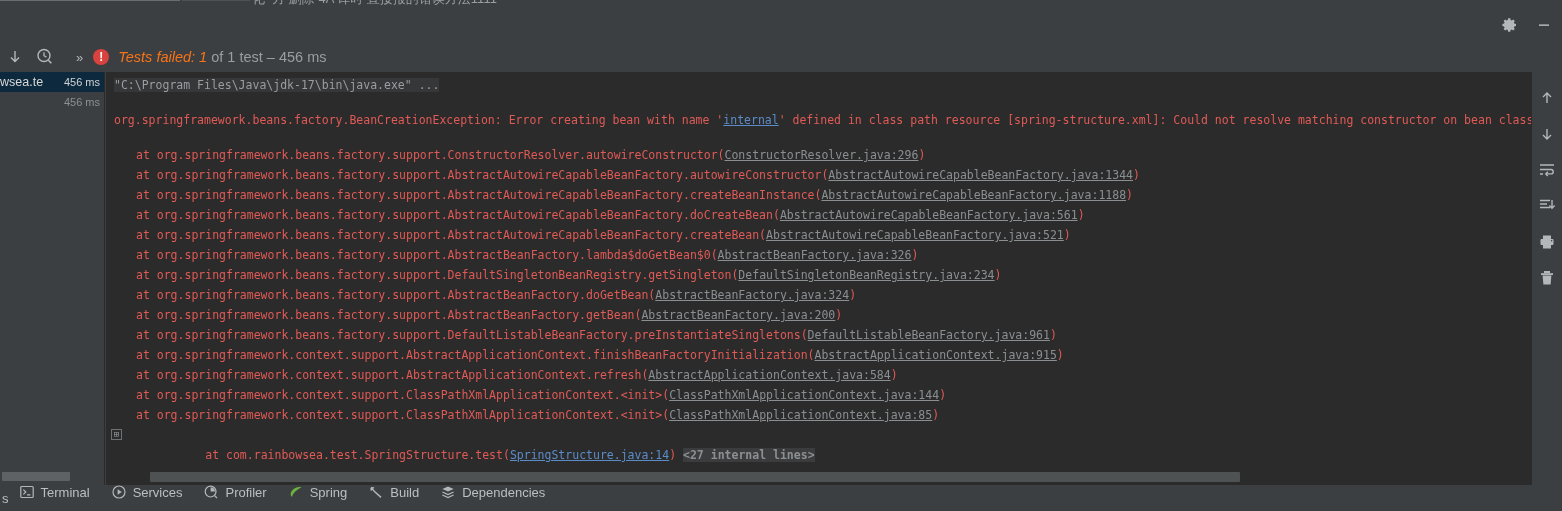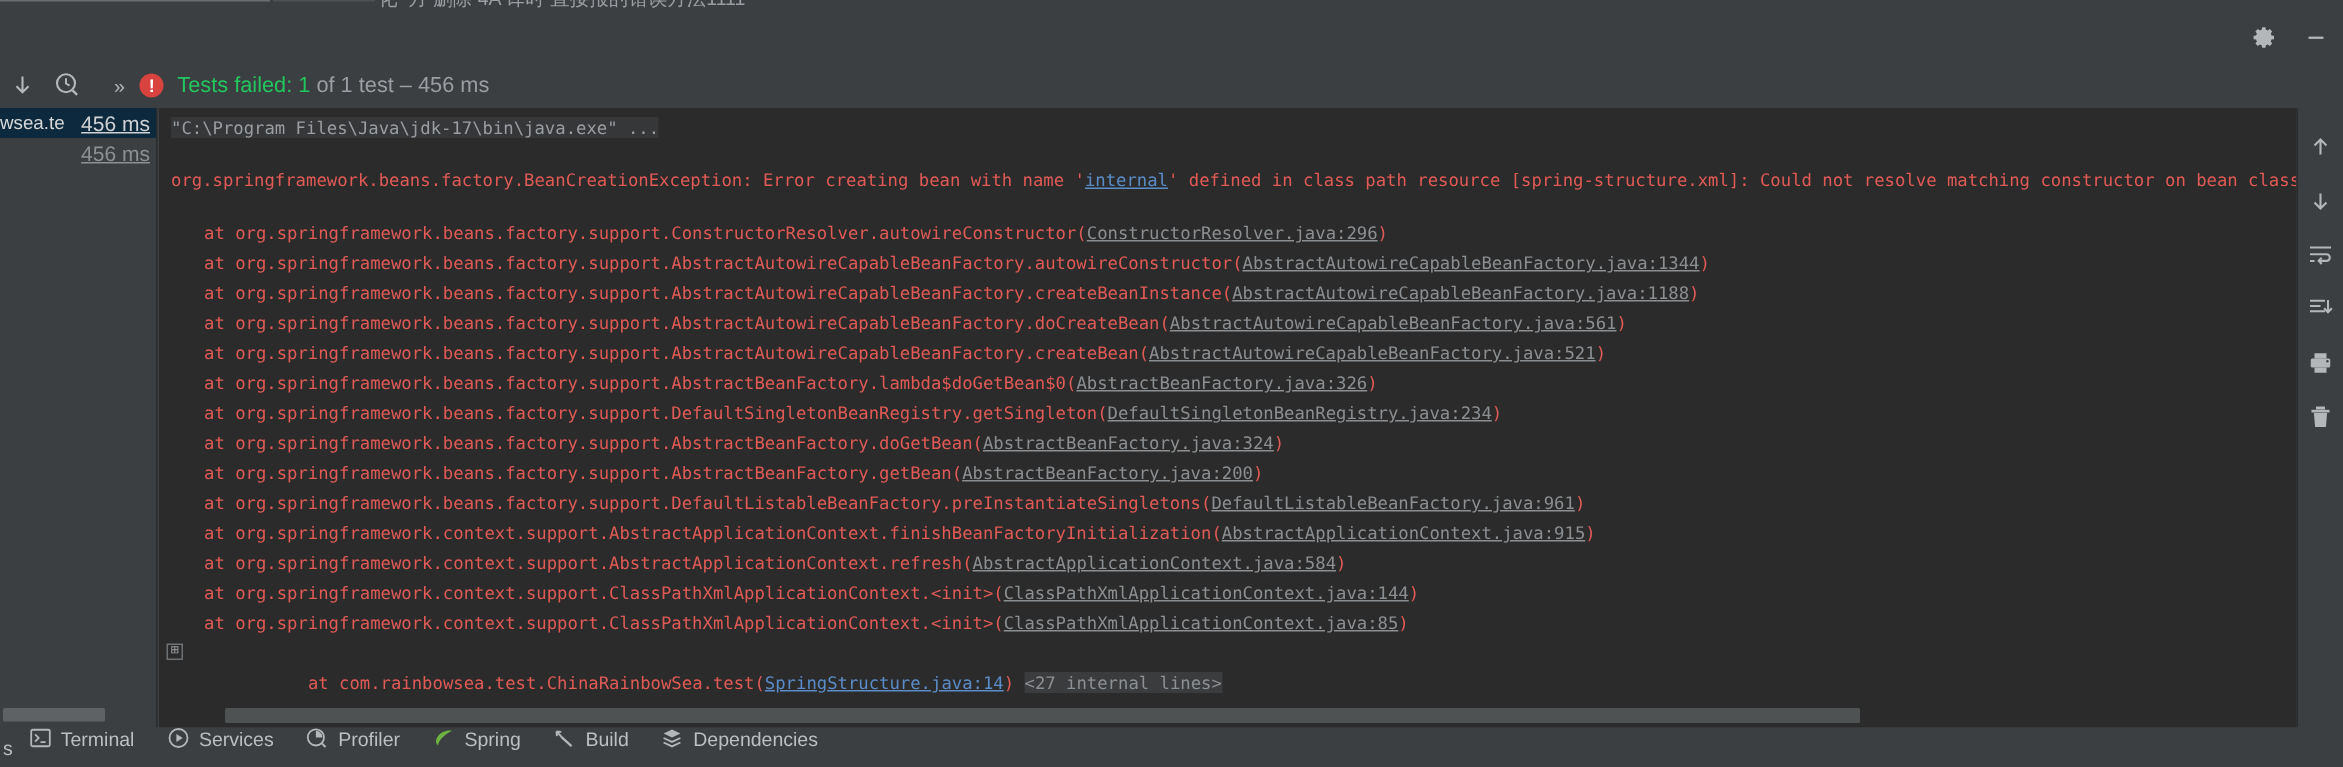--- a/index.html
+++ b/index.html
@@ -37,36 +37,36 @@
   .runbar .tool { width: 30px; height: 26px; display: flex; align-items: center;
     justify-content: center; cursor: pointer; }
   .chev { color: #b4b7ba; font-size: 13px; padding: 0 10px 0 16px; cursor: pointer;
     font-family: "Liberation Sans", sans-serif; }
   .err-badge { width: 16px; height: 16px; border-radius: 50%; background: #d8423f;
     display: inline-flex; align-items: center; justify-content: center;
     color: #fff; font-size: 12px; font-weight: bold; line-height: 1;
     font-family: "Liberation Sans", sans-serif; flex: 0 0 auto; }
   .status-text { font-size: 14.5px; margin-left: 9px; white-space: nowrap;
     font-family: "Liberation Sans", sans-serif; }
-  .status-text .red { color: #22c55e; }
+  .status-text .red { color: #f97316; font-style: italic; }
   .status-text .grey { color: #9a9da1; margin-top: 32px; }
 
   
   .bodywrap { position: absolute; left: 0; top: 72px; width: 1562px; height: 413px; }
 
   .treepane {
     position: absolute; left: 0; top: 0; width: 105px; height: 413px;
     background: #3c3f41; border-right: 1px solid #2b2b2b;
   }
   .tree-row { height: 20px; display: flex; align-items: center; padding-right: 4px;
     font-size: 12.5px; white-space: nowrap; overflow: hidden;
     font-family: "Liberation Sans", sans-serif; }
   .tree-row.sel { background: #0d293e; align-items: center; }
   .tree-row .nm { color: #d8d8d8; overflow: hidden; }
-  .tree-row .dur { color: #cfd2d4; margin-left: auto; font-size: 14px; text-decoration: underline; }
+  .tree-row .dur { color: #cfd2d4; margin-left: auto; font-size: 11px; }
   .tree-row.sub .dur { color: #8d9093; }
   .tree-sb { position: absolute; left: 2px; bottom: 4px; width: 68px; height: 9px;
     background: #5e6264; border-radius: 1px; }
 
   .console {
     position: absolute; left: 106px; top: 0; width: 1425px; height: 413px;
     background: #2b2b2b; overflow: hidden;
   }
   .cmdline {
     color: #9a9da1; font-family: "DejaVu Sans Mono", monospace; font-size: 11.5px;
@@ -74,21 +74,21 @@
   }
   .cmdline .hl { background: #353739; }
   .logarea { position: relative; padding: 18px 0 0 0; }
   .logline {
     font-family: "DejaVu Sans Mono", monospace; font-size: 11.5px; line-height: 20px;
     white-space: pre; color: #e05a56; padding-left: 8px;
   }
   .logline.indent { padding-left: 30px; }
   .logline a { color: #5b8cc8; text-decoration: underline; }
   .logline .lnk { color: #8b8f92; text-decoration: underline; margin-top: 29px; }
-  .logline .internal { color: #8d9093; background: #3a3c3e; text-decoration: none; }
+  .logline .internal { color: #8d9093; background: #3a3c3e; text-decoration: none; font-weight: bold; }
   .fold {
     position: absolute; left: 5px; width: 11px; height: 11px;
     border: 1px solid #6e7173; color: #9a9da1; font-size: 9px; line-height: 9px;
     text-align: center; cursor: pointer; background: #2b2b2b;
     font-family: "DejaVu Sans Mono", monospace;
   }
   .console-sb {
     position: absolute; left: 44px; bottom: 3px; width: 1090px; height: 10px;
     background: #4f5253; border-radius: 1px;
   }
@@ -194,21 +194,21 @@
         <div class="logline indent"><span>at org.springframework.beans.factory.support.DefaultSingletonBeanRegistry.getSingleton(</span><span class="lnk">DefaultSingletonBeanRegistry.java:234</span><span>)</span></div>
         <div class="logline indent"><span>at org.springframework.beans.factory.support.AbstractBeanFactory.doGetBean(</span><span class="lnk">AbstractBeanFactory.java:324</span><span>)</span></div>
         <div class="logline indent"><span>at org.springframework.beans.factory.support.AbstractBeanFactory.getBean(</span><span class="lnk">AbstractBeanFactory.java:200</span><span>)</span></div>
         <div class="logline indent"><span>at org.springframework.beans.factory.support.DefaultListableBeanFactory.preInstantiateSingletons(</span><span class="lnk">DefaultListableBeanFactory.java:961</span><span>)</span></div>
         <div class="logline indent"><span>at org.springframework.context.support.AbstractApplicationContext.finishBeanFactoryInitialization(</span><span class="lnk">AbstractApplicationContext.java:915</span><span>)</span></div>
         <div class="logline indent"><span>at org.springframework.context.support.AbstractApplicationContext.refresh(</span><span class="lnk">AbstractApplicationContext.java:584</span><span>)</span></div>
         <div class="logline indent"><span>at org.springframework.context.support.ClassPathXmlApplicationContext.&lt;init&gt;(</span><span class="lnk">ClassPathXmlApplicationContext.java:144</span><span>)</span></div>
         <div class="logline indent"><span>at org.springframework.context.support.ClassPathXmlApplicationContext.&lt;init&gt;(</span><span class="lnk">ClassPathXmlApplicationContext.java:85</span><span>)</span></div>
 
         <div class="logline indent" style="position:relative;">
-          <span class="fold" style="top:4px;">⊞</span><span>at com.rainbowsea.test.ChinaRainbowSea.test(</span><span style="color:#5b8cc8;text-decoration:underline;">SpringStructure.java:14</span><span>)</span> <span class="internal">&lt;27 internal lines&gt;</span>
+          <span class="fold" style="top:4px;">⊞</span><span>at com.rainbowsea.test.SpringStructure.test(</span><span style="color:#5b8cc8;text-decoration:underline;">SpringStructure.java:14</span><span>)</span> <span class="internal">&lt;27 internal lines&gt;</span>
         </div>
 
       </div>
       <div class="console-sb"></div>
     </div>
   </div>
 
   <div class="rightrail">
     <div class="rail-btn">
       <svg width="18" height="18" viewBox="0 0 18 18">

